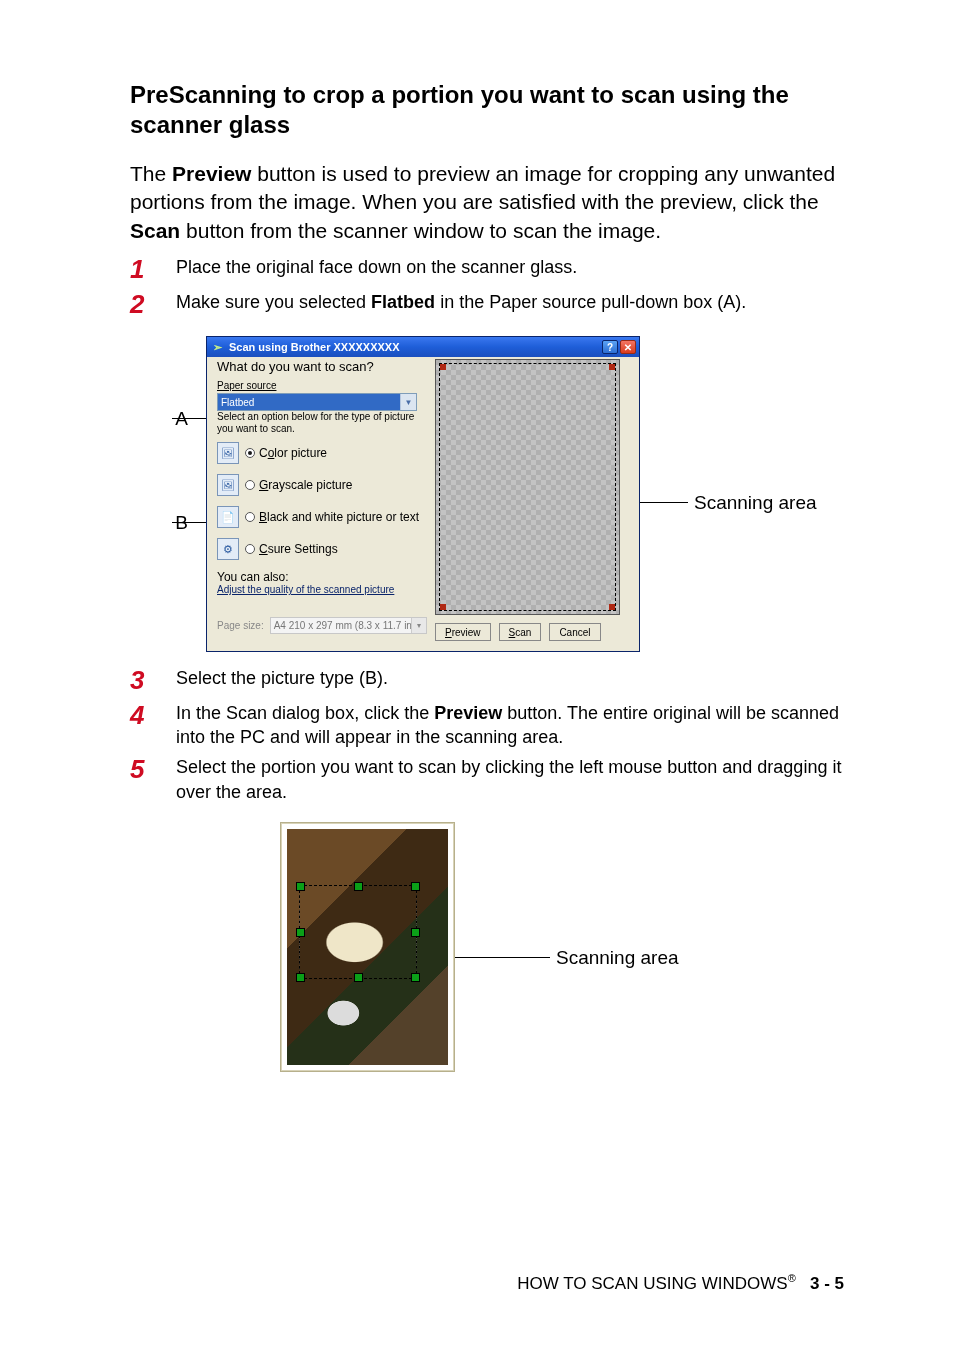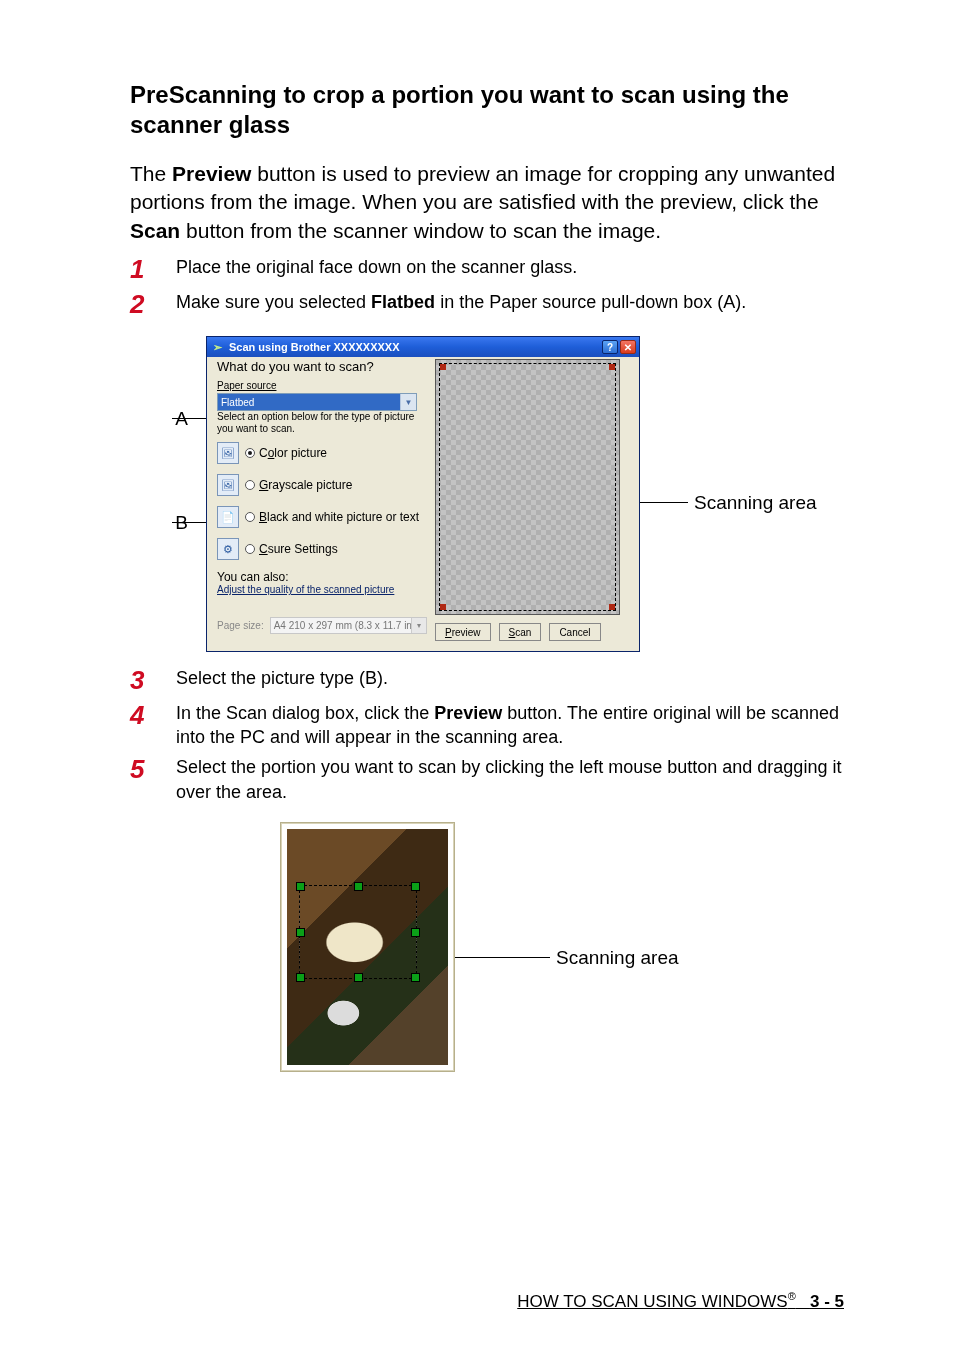--- a/index.html
+++ b/index.html
@@ -184,23 +184,22 @@
     position:absolute; left:12px; top:56px; width:118px; height:94px;
     border:1px dashed #fff; outline:1px dashed #000; outline-offset:-1px;
   }
   .ch{position:absolute;width:9px;height:9px;background:#0b9f18;border:1px solid #000;}
   .ch.tl{left:-4px;top:-4px}.ch.tr{right:-4px;top:-4px}
   .ch.bl{left:-4px;bottom:-4px}.ch.br{right:-4px;bottom:-4px}
   .ch.tc{left:50%;top:-4px;margin-left:-4px}.ch.bc{left:50%;bottom:-4px;margin-left:-4px}
   .ch.ml{left:-4px;top:50%;margin-top:-4px}.ch.mr{right:-4px;top:50%;margin-top:-4px}
 
   .footer{
-    position:absolute; bottom:40px; right:110px;
+    position:absolute; bottom:58px; right:110px;
     font-size:17px;
-    text-decoration:underline;
   }
   .footer .sup{font-size:11px;vertical-align:super;}
   .footer .pg{font-weight:bold;}
 </style>
 </head>
 <body>
 
 <div class="heading">PreScanning to crop a portion you want to scan using the scanner glass</div>
 
 <div class="para">

